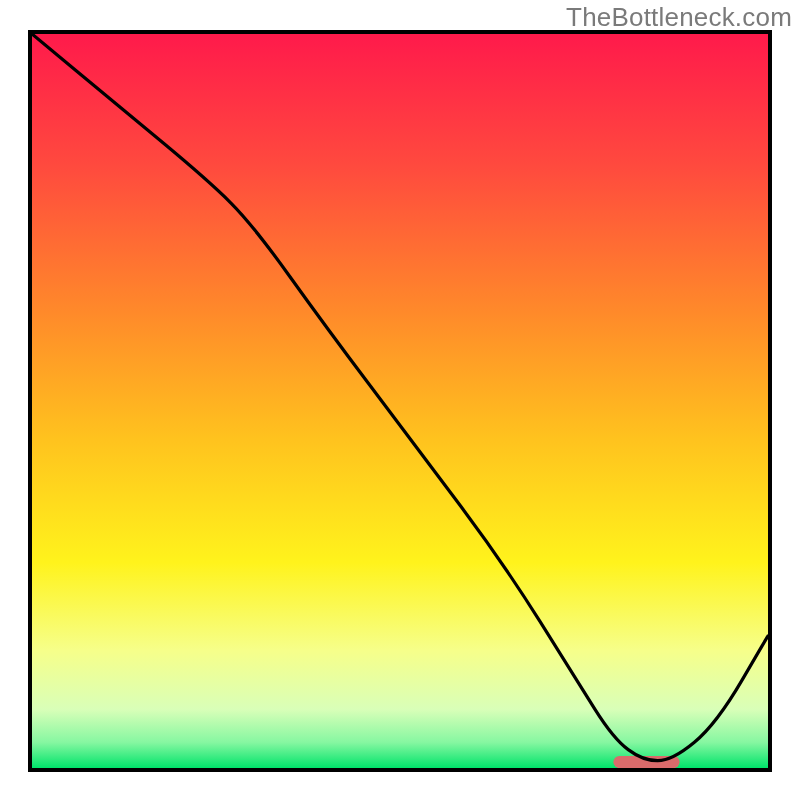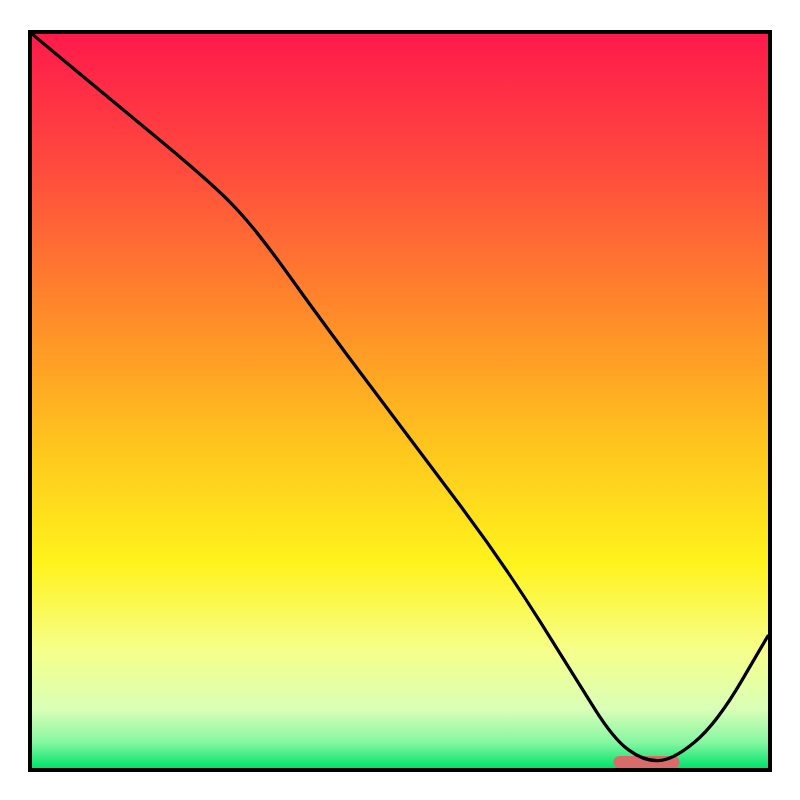--- a/index.html
+++ b/index.html
@@ -39,20 +39,21 @@
     display: block;
     width: 100%;
     height: 100%;
   }
 </style>
 </head>
 <body>
 
 <div class="container">
 
+  <div class="watermark">TheBottleneck.com</div>
 
   <div class="plot-outer">
     <svg class="plot" viewBox="0 0 736 734" preserveAspectRatio="none">
       <defs>
         <linearGradient id="bg-grad" x1="0" y1="0" x2="0" y2="1">
             <stop offset="0.00%" stop-color="#ff1a4b"></stop>
             <stop offset="18.00%" stop-color="#ff4a3e"></stop>
             <stop offset="38.00%" stop-color="#ff8a2a"></stop>
             <stop offset="55.00%" stop-color="#ffc21e"></stop>
             <stop offset="72.00%" stop-color="#fff31c"></stop>

